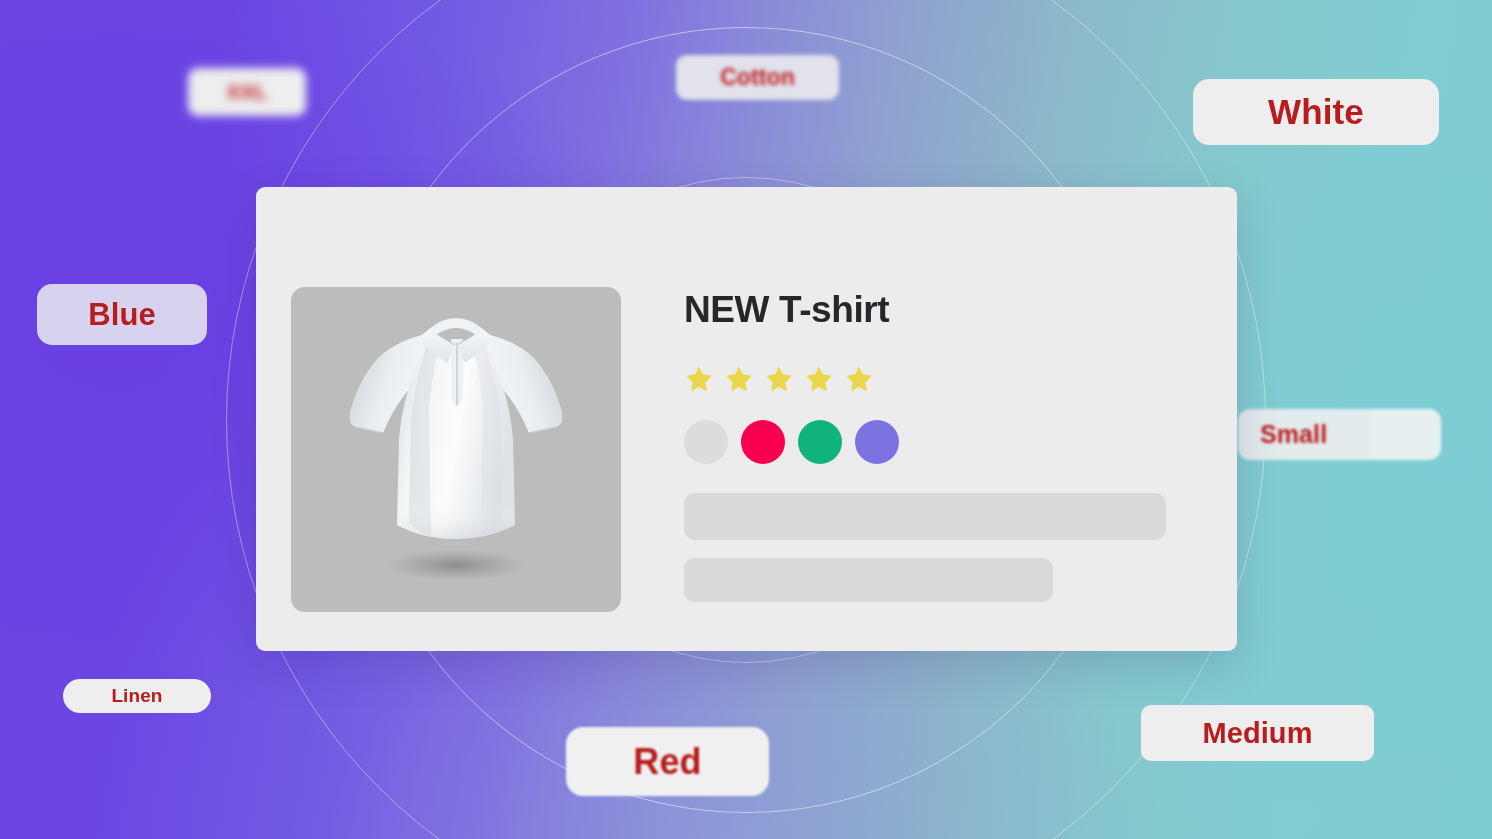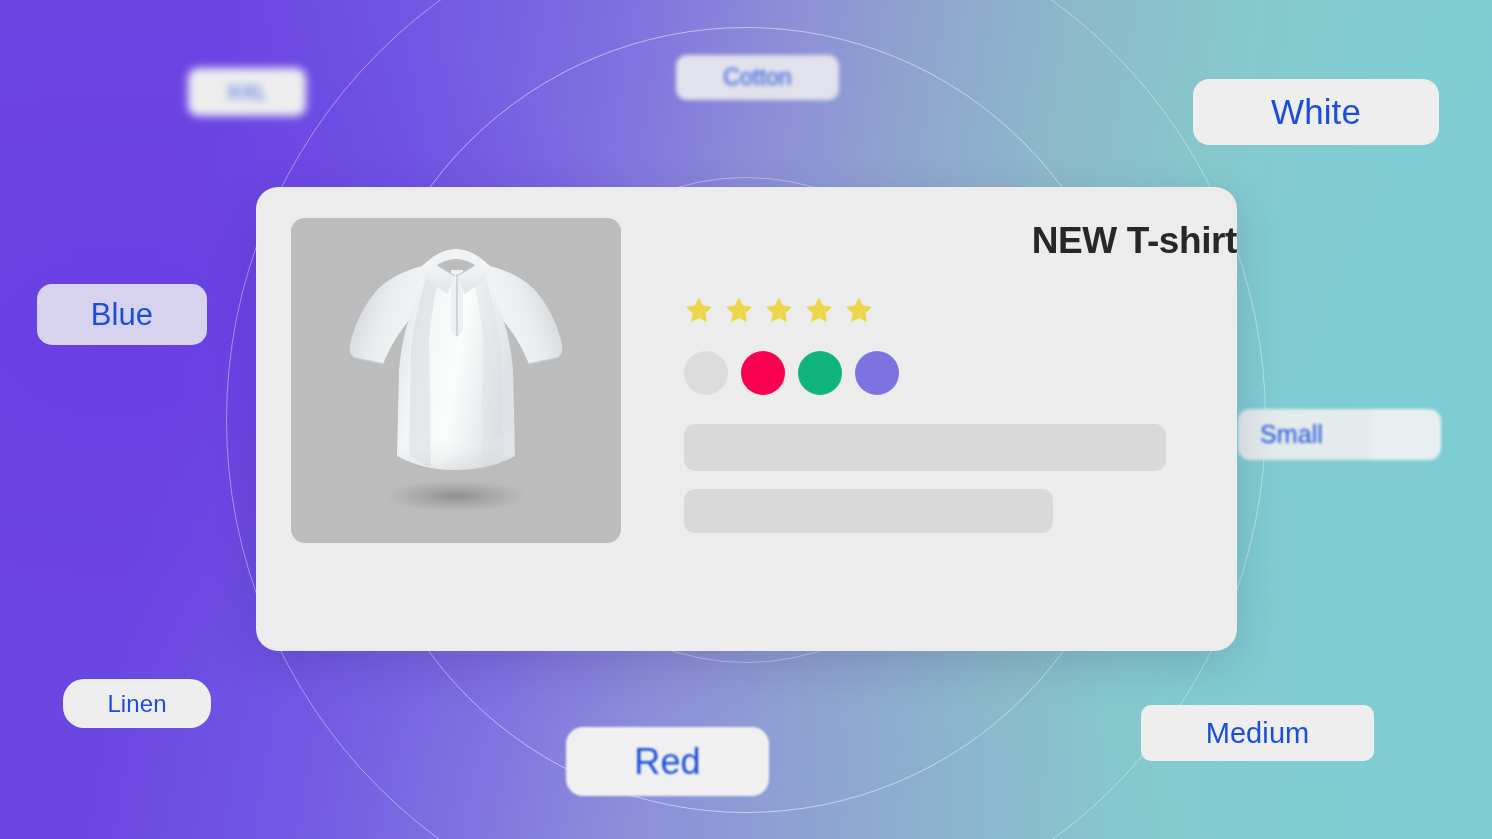--- a/index.html
+++ b/index.html
@@ -46,60 +46,59 @@
   }
   .ring.r1 { width:1040px; height:1040px; }
   .ring.r2 { width:786px; height:786px; border-color:rgba(255,255,255,.50); }
   .ring.r3 { width:486px; height:486px; border-color:rgba(255,255,255,.40); }
 
   
   .tag {
     position:absolute;
     display:flex; align-items:center; justify-content:center;
     background:#eeeeef;
-    color:#1d4ed8;
-    font-weight:400;
+    color:#b91c1c;
+    font-weight:700;
     border-radius:12px;
     white-space:nowrap;
     letter-spacing:.1px;
   }
 
   .tag-xxl     { left:188px; top:68px;  width:118px; height:48px;  font-size:21px; border-radius:10px;
                  filter:blur(4.2px); }
   .tag-cotton  { left:676px; top:55px;  width:163px; height:45px;  font-size:23px; border-radius:11px;
                  background:#e2e2ec; filter:blur(1.9px); }
   .tag-white   { left:1193px;top:79px;  width:246px; height:66px;  font-size:35px; border-radius:16px;
                  background:#eeeeef; }
   .tag-blue    { left:37px;  top:284px; width:170px; height:61px;  font-size:31px; border-radius:15px;
                  background:#d7d3ef; filter:blur(.55px); }
   .tag-small   { left:1238px;top:409px; width:145px; height:51px;  font-size:25px; border-radius:12px;
                  background:#e3ebec; filter:blur(1.5px);
                  justify-content:flex-start; padding-left:22px; }
   .tag-small::after{
     content:""; position:absolute; left:133px; top:0; width:70px; height:51px;
     background:#e7eff0; border-radius:0 12px 12px 0;
   }
-  .tag-linen   { left:63px;  top:679px; width:148px; height:49px;  font-size:24px; border-radius:21px;
+  .tag-linen   { left:63px;  top:679px; width:148px; height:34px;  font-size:19px; border-radius:21px;
                  background:#eeeeef; }
   .tag-red     { left:566px; top:727px; width:203px; height:69px;  font-size:36px; border-radius:17px;
                  background:#f0f0f1; filter:blur(1.1px); }
   .tag-medium  { left:1141px;top:705px; width:233px; height:56px;  font-size:29px; border-radius:10px;
                  background:#eeeeef; }
 
   
   #product-card {
     position:absolute;
     left:256px; top:187px;
     width:981px; height:464px;
     background:#ececec;
-    border-radius:22px;
+    border-radius:9px;
     display:flex;
-    padding:31px 0 0 35px;
+    padding:100px 0 0 35px;
     box-shadow:0 14px 46px rgba(40,20,90,.16);
-    text-align:right;
   }
 
   .media {
     position:relative;
     width:330px; height:325px;
     background:#bcbcbc;
     border-radius:14px;
     flex:0 0 auto;
     overflow:hidden;
   }

